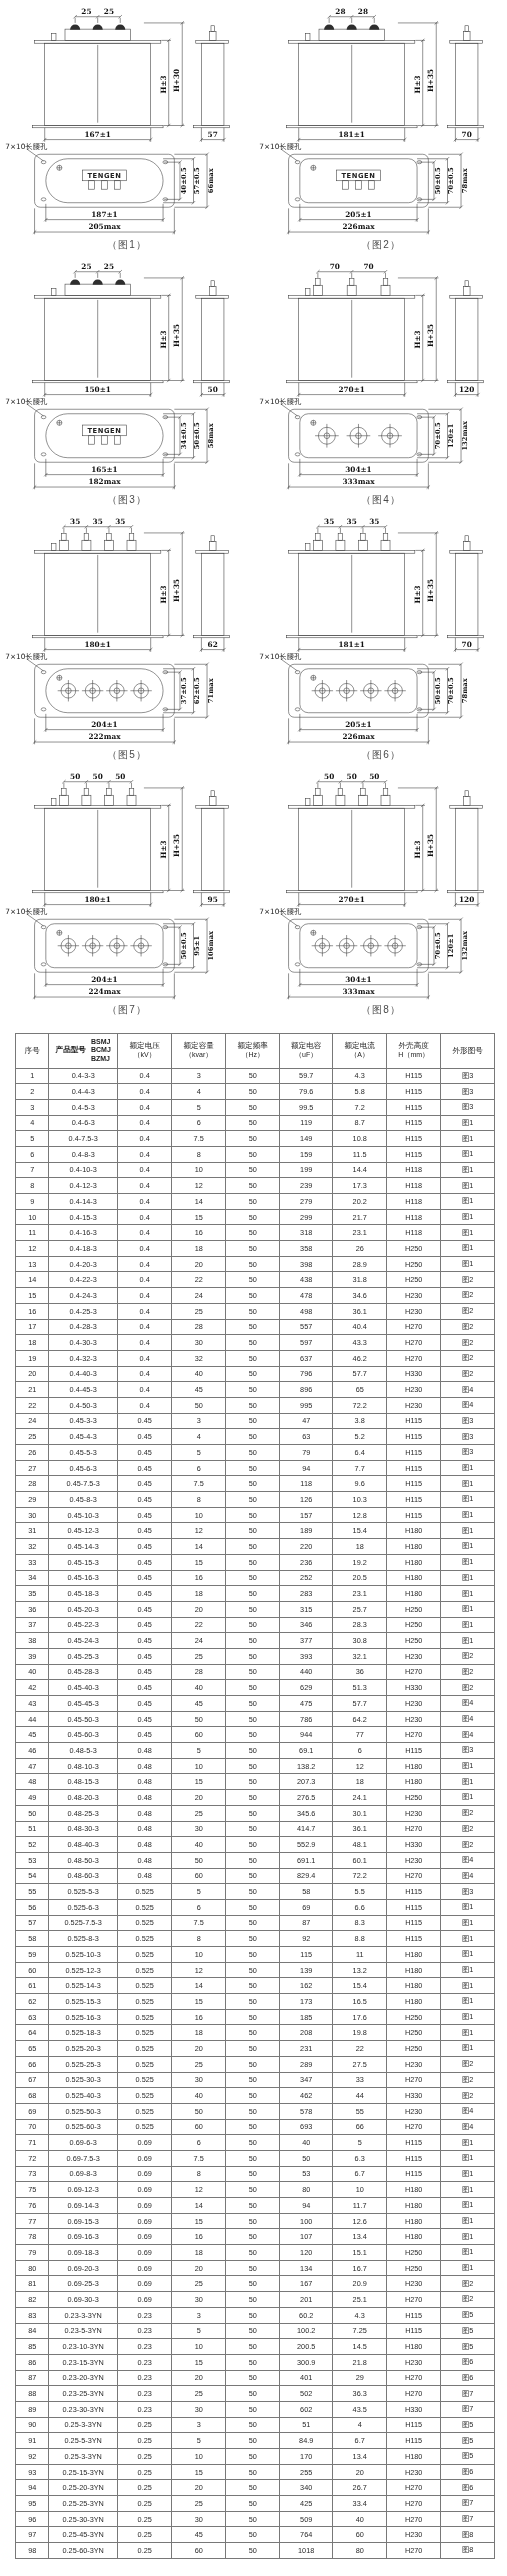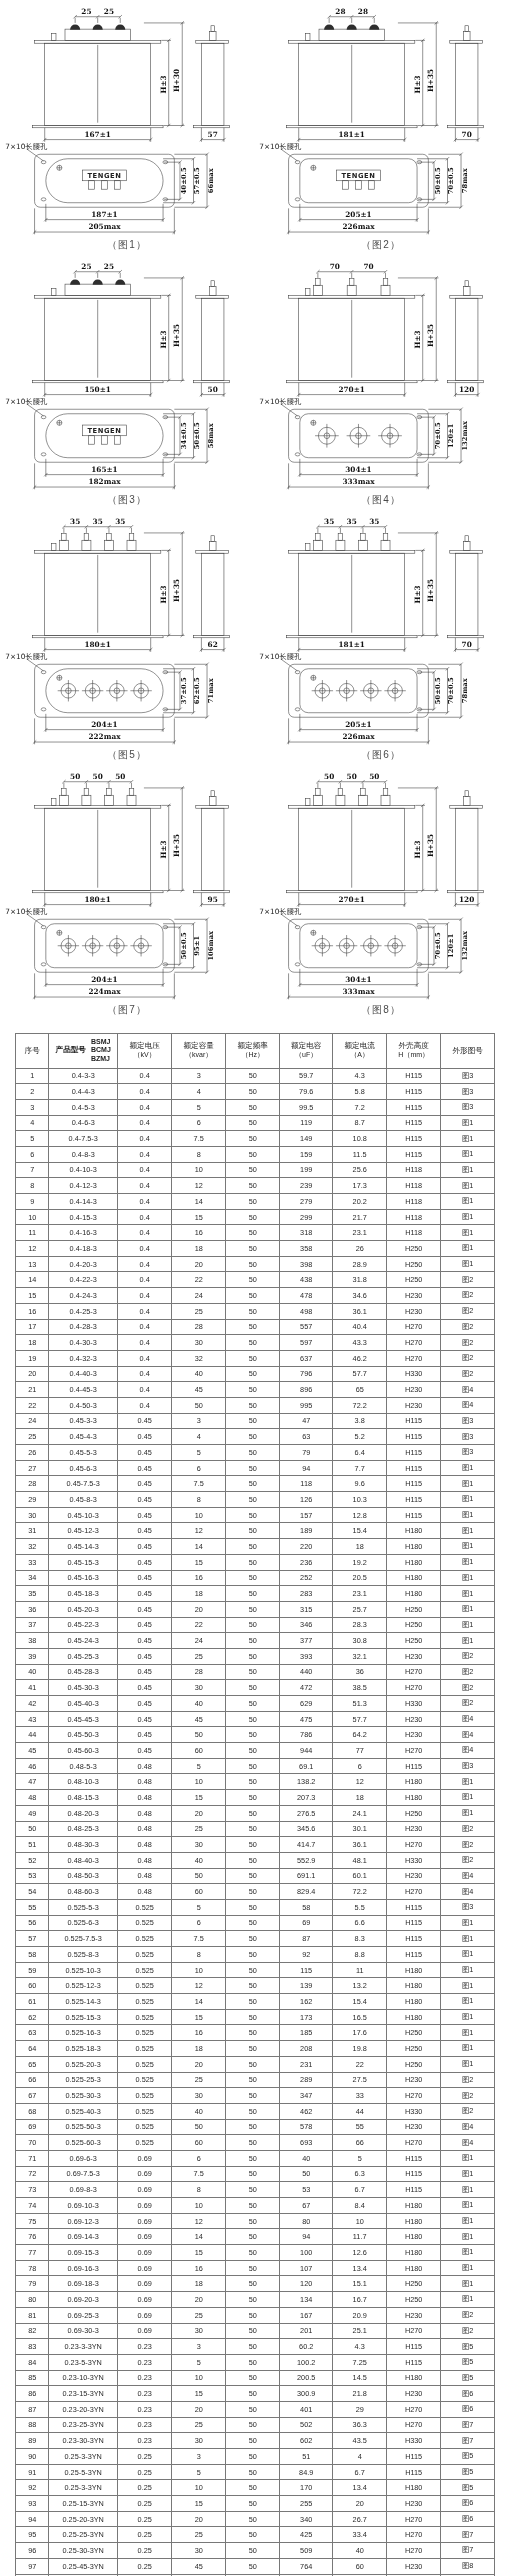--- a/index.html
+++ b/index.html
@@ -1015,21 +1015,21 @@
             <td>H115</td>
             <td>图1</td>
           </tr>
           <tr>
             <td>7</td>
             <td class="c-model">0.4-10-3</td>
             <td>0.4</td>
             <td>10</td>
             <td>50</td>
             <td>199</td>
-            <td>25.6</td>
+            <td>14.4</td>
             <td>H118</td>
             <td>图1</td>
           </tr>
           <tr>
             <td>8</td>
             <td class="c-model">0.4-12-3</td>
             <td>0.4</td>
             <td>12</td>
             <td>50</td>
             <td>239</td>
@@ -1372,31 +1372,20 @@
             <td class="c-model">0.45-28-3</td>
             <td>0.45</td>
             <td>28</td>
             <td>50</td>
             <td>440</td>
             <td>36</td>
             <td>H270</td>
             <td>图2</td>
           </tr>
           <tr>
-            <td>41</td>
-            <td class="c-model">0.45-30-3</td>
-            <td>0.45</td>
-            <td>30</td>
-            <td>50</td>
-            <td>472</td>
-            <td>38.5</td>
-            <td>H270</td>
-            <td>图2</td>
-          </tr>
-          <tr>
             <td>42</td>
             <td class="c-model">0.45-40-3</td>
             <td>0.45</td>
             <td>40</td>
             <td>50</td>
             <td>629</td>
             <td>51.3</td>
             <td>H330</td>
             <td>图2</td>
           </tr>
@@ -1732,31 +1721,20 @@
           </tr>
           <tr>
             <td>73</td>
             <td class="c-model">0.69-8-3</td>
             <td>0.69</td>
             <td>8</td>
             <td>50</td>
             <td>53</td>
             <td>6.7</td>
             <td>H115</td>
-            <td>图1</td>
-          </tr>
-          <tr>
-            <td>74</td>
-            <td class="c-model">0.69-10-3</td>
-            <td>0.69</td>
-            <td>10</td>
-            <td>50</td>
-            <td>67</td>
-            <td>8.4</td>
-            <td>H180</td>
             <td>图1</td>
           </tr>
           <tr>
             <td>75</td>
             <td class="c-model">0.69-12-3</td>
             <td>0.69</td>
             <td>12</td>
             <td>50</td>
             <td>80</td>
             <td>10</td>

